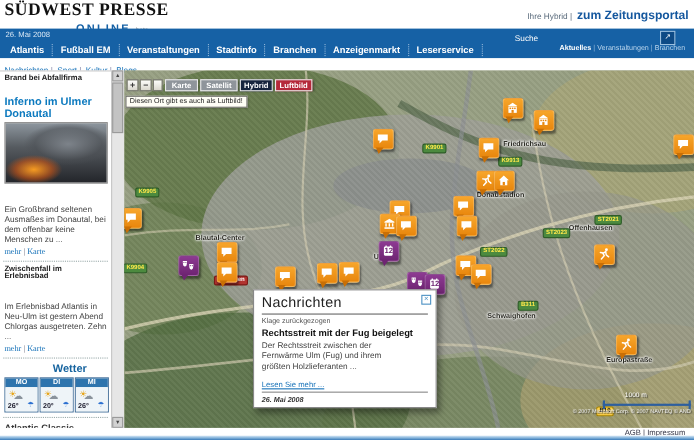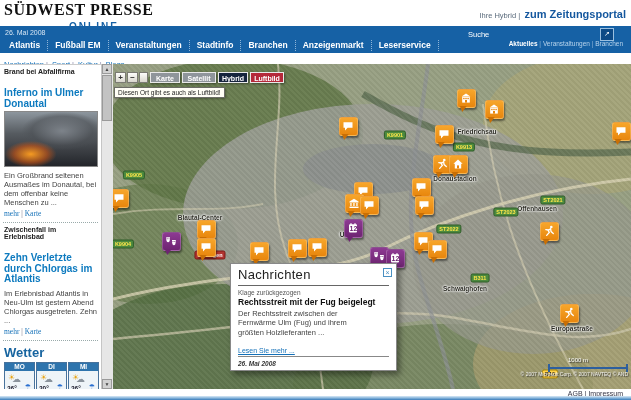--- a/index.html
+++ b/index.html
@@ -39,26 +39,26 @@
   #sidebar{position:absolute;left:0;top:64px;width:101px;height:325px;background:#fff;
     border-top:1px solid #ccc;overflow:hidden;}
   .article{padding:3px 4px 0 4px;}
   .kicker{font-size:7px;font-weight:bold;color:#222;}
   .article-title{font-size:10px;font-weight:bold;color:#0d7abf;line-height:1.05;margin-top:13px;}
   .article-img{width:92px;height:54px;margin-top:2px;border:1px solid #888;
     background:
       radial-gradient(ellipse 40% 35% at 28% 78%, #f59b22 0%, #d4571294 45%, transparent 70%),
       radial-gradient(ellipse 55% 45% at 62% 35%, #7d838a 0%, #4c505588 60%, transparent 80%),
       linear-gradient(180deg,#8d969e 0%, #565b60 40%, #23252a 100%);}
-  .teaser{font-size:7.5px;color:#444;line-height:1.2;margin-top:4px;}
+  .teaser{font-size:7.5px;color:#444;line-height:1.2;margin-top:19px;}
   .article-links{font-size:7.5px;color:#1571b8;margin-top:2px;}
   .article-links .alink{color:#1571b8;cursor:pointer;font-family:Liberation Serif, serif;}
   .article-links .alink:not(:last-child)::after{content:" | ";color:#667;}
   .divider{border-top:1px dotted #9aa;margin:4px 3px 0 3px;}
-  #weather-title{font-size:13px;font-weight:bold;color:#17649f;padding:4px 0 2px 4px;}
+  #weather-title{font-size:10px;font-weight:bold;color:#17649f;padding:4px 0 2px 4px;margin-left:44px;}
   #weather-table{display:flex;margin-left:4px;}
   .wday{width:29px;border:1px solid #47729c;margin-right:1px;}
   .wday-h{background:#2e74ad;color:#fff;font-size:6.5px;font-weight:bold;text-align:center;line-height:8px;}
   .wday-b{height:22px;background:#eef4f8;position:relative;}
   .wsun{position:absolute;left:3px;top:2px;font-size:8px;color:#e8a518;}
   .wcloud{position:absolute;left:7px;top:3px;font-size:9px;color:#8a939c;}
   .wtemp{position:absolute;left:2px;bottom:1px;font-size:6.5px;font-weight:bold;color:#223;}
   .wrain{position:absolute;right:3px;bottom:2px;font-size:7px;color:#2a6fd0;}
   #promo-title{font-size:8.5px;font-weight:bold;color:#333;padding:4px 0 2px 4px;}
   #promo-logo{position:relative;width:60px;height:60px;margin:2px 0 0 20px;border-radius:50%;
@@ -182,21 +182,20 @@
       <div class="article">
         <div class="kicker">Brand bei Abfallfirma</div>
         <div class="article-title">Inferno im Ulmer Donautal</div>
         <div class="article-img"></div>
         <div class="teaser">Ein Großbrand seltenen Ausmaßes im Donautal, bei dem offenbar keine Menschen zu ...</div>
         <div class="article-links"><span class="alink">mehr</span><span class="alink">Karte</span></div>
       </div>
       <div class="divider"></div>
       <div class="article">
         <div class="kicker">Zwischenfall im Erlebnisbad</div>
-        <div class="article-title">Zehn Verletzte durch Chlorgas im Atlantis</div>
         <div class="teaser">Im Erlebnisbad Atlantis in Neu-Ulm ist gestern Abend Chlorgas ausgetreten. Zehn ...</div>
         <div class="article-links"><span class="alink">mehr</span><span class="alink">Karte</span></div>
       </div>
     </div>
   <div class="divider"></div>
   <div id="weather-title">Wetter</div>
   <div id="weather-table">
       <div class="wday">
         <div class="wday-h">MO</div>
         <div class="wday-b">

